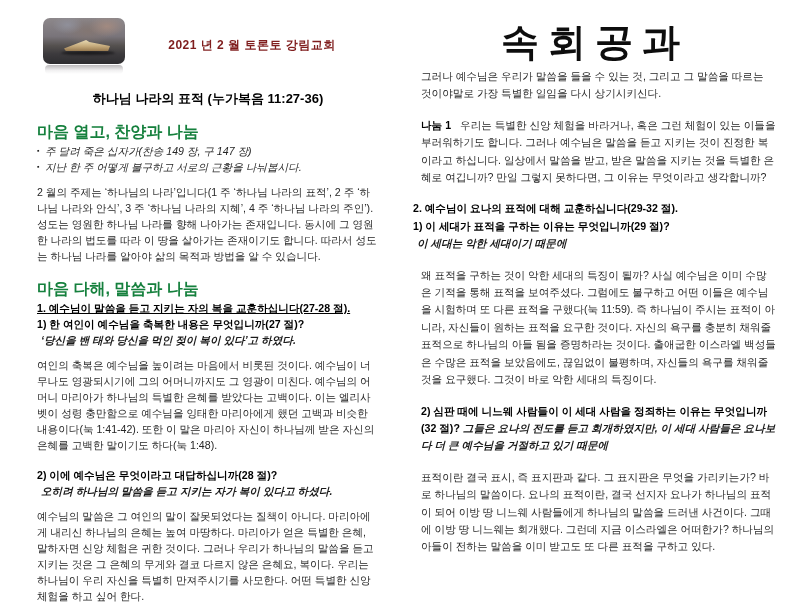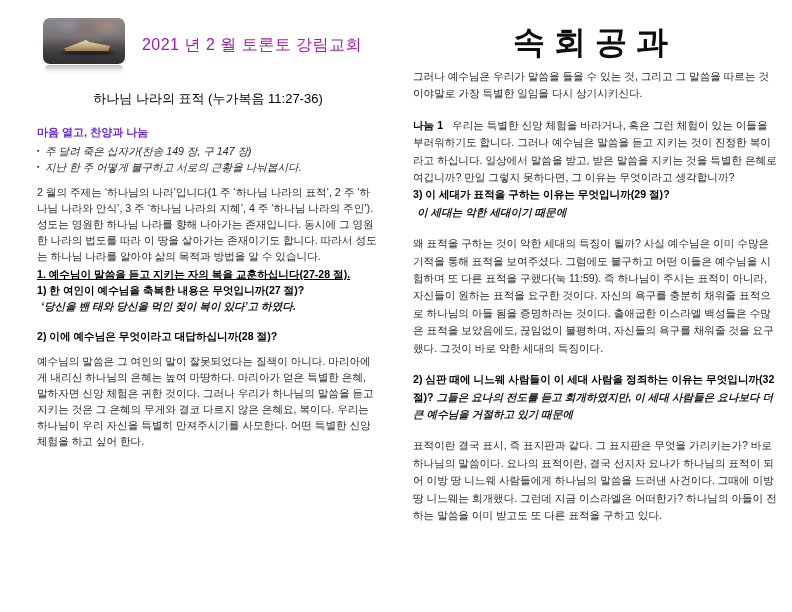--- a/index.html
+++ b/index.html
@@ -34,41 +34,41 @@
   .book-shadow {
     position:absolute; left:18px; bottom:9px; width:54px; height:4px;
     background:#1c1b1d; border-radius:50%; filter:blur(1px);
   }
   .photo-reflection {
     position:absolute; top:49px; left:2px; width:78px; height:9px;
     border-radius:4px;
     background:linear-gradient(180deg, rgba(105,100,104,0.45) 0%, rgba(160,156,160,0.15) 60%, rgba(255,255,255,0) 100%);
   }
   .header-title-box { flex:1 1 auto; text-align:center; }
-  .header-title { font-size:16px; font-weight:normal; color:#a21caf; letter-spacing:0.5px; }
+  .header-title { font-size:12px; font-weight:bold; color:#7f1d1d; letter-spacing:0.5px; }
 
-  .doc-title { text-align:center; font-size:13px; font-weight:normal; color:#000; margin-top:21px; }
+  .doc-title { text-align:center; font-size:13px; font-weight:bold; color:#000; margin-top:21px; }
 
-  .sec-heading { font-size:11px; font-weight:bold; color:#6d28d9; margin-top:17px; margin-bottom:3px; }
+  .sec-heading { font-size:16px; font-weight:bold; color:#15803d; margin-top:17px; margin-bottom:3px; }
   .bullet { position:relative; padding-left:8px;font-style:italic; }
   .bullet::before { content:"▪"; position:absolute; left:0; top:0; font-size:7px; line-height:16px; }
 
   .para { margin:9px 0 0 0; text-align:left; }
   .q-head { font-weight:bold; color:#000; margin-top:9px; }
   .q-sub  { font-weight:bold; color:#000; }
   .answer { font-weight:bold; font-style:italic; color:#1a1a1a; padding-left:4px; }
   .inline-answer { font-weight:bold; font-style:italic; color:#1a1a1a; }
 
   
   .masthead {
     text-align:center; font-family:"Liberation Serif","DejaVu Serif",serif;
-    font-size:32px; font-weight:900; color:#0d0d0d; letter-spacing:9px;
+    font-size:38px; font-weight:900; color:#0d0d0d; letter-spacing:9px;
     margin:2px 0 10px 0; line-height:32px;
   }
-  .col-right .para { margin:10px 0 0 0; }
+  .col-right .para { margin:10px 0 0 8px; }
   .sharing-label { font-weight:bold; color:#000; margin-right:9px; }
   .gap-lg { margin-top:14px !important; }
 </style>
 </head>
 <body>
 
 <div class="page">
 
   <div class="col-left">
 
@@ -86,37 +86,41 @@
     </div>
 
     <div class="doc-title">하나님 나라의 표적 (누가복음 11:27-36)</div>
 
     <div class="sec-heading">마음 열고, 찬양과 나눔</div>
     <div class="bullet">주 달려 죽은 십자가(찬송 149 장, 구 147 장)</div>
     <div class="bullet">지난 한 주 어떻게 불구하고 서로의 근황을 나눠봅시다.</div>
 
     <p class="para">2 월의 주제는 ‘하나님의 나라’입니다(1 주 ‘하나님 나라의 표적’, 2 주 ‘하나님 나라와 안식’, 3 주 ‘하나님 나라의 지혜’, 4 주 ‘하나님 나라의 주인’). 성도는 영원한 하나님 나라를 향해 나아가는 존재입니다. 동시에 그 영원한 나라의 법도를 따라 이 땅을 살아가는 존재이기도 합니다. 따라서 성도는 하나님 나라를 알아야 삶의 목적과 방법을 알 수 있습니다.</p>
 
+    <div class="sec-heading">마음 다해, 말씀과 나눔</div>
     <div class="q-head" style="margin-top:2px;text-decoration:underline;">1. 예수님이 말씀을 듣고 지키는 자의 복을 교훈하십니다(27-28 절).</div>
     <div class="q-sub">1) 한 여인이 예수님을 축복한 내용은 무엇입니까(27 절)?</div>
     <div class="answer">‘당신을 밴 태와 당신을 먹인 젖이 복이 있다’고 하였다.</div>
+    <p class="para">여인의 축복은 예수님을 높이려는 마음에서 비롯된 것이다. 예수님이 너무나도 영광되시기에 그의 어머니까지도 그 영광이 미친다. 예수님의 어머니 마리아가 하나님의 특별한 은혜를 받았다는 고백이다. 이는 엘리사벳이 성령 충만함으로 예수님을 잉태한 마리아에게 했던 고백과 비슷한 내용이다(눅 1:41-42). 또한 이 말은 마리아 자신이 하나님께 받은 자신의 은혜를 고백한 말이기도 하다(눅 1:48).</p>
 
     <div class="q-sub gap-lg" style="margin-top:14px;">2) 이에 예수님은 무엇이라고 대답하십니까(28 절)?</div>
+    <div class="answer">오히려 하나님의 말씀을 듣고 지키는 자가 복이 있다고 하셨다.</div>
     <p class="para">예수님의 말씀은 그 여인의 말이 잘못되었다는 질책이 아니다. 마리아에게 내리신 하나님의 은혜는 높여 마땅하다. 마리아가 얻은 특별한 은혜, 말하자면 신앙 체험은 귀한 것이다. 그러나 우리가 하나님의 말씀을 듣고 지키는 것은 그 은혜의 무게와 결코 다르지 않은 은혜요, 복이다. 우리는 하나님이 우리 자신을 특별히 만져주시기를 사모한다. 어떤 특별한 신앙 체험을 하고 싶어 한다.</p>
   </div>
 
   <div class="col-right">
 
     <div class="masthead">속회공과</div>
 
     <p class="para" style="margin-top:0;">그러나 예수님은 우리가 말씀을 들을 수 있는 것, 그리고 그 말씀을 따르는 것이야말로 가장 특별한 일임을 다시 상기시키신다.</p>
 
     <p class="para gap-lg"><span class="sharing-label">나눔 1</span><span>우리는 특별한 신앙 체험을 바라거나, 혹은 그런 체험이 있는 이들을 부러워하기도 합니다. 그러나 예수님은 말씀을 듣고 지키는 것이 진정한 복이라고 하십니다. 일상에서 말씀을 받고, 받은 말씀을 지키는 것을 특별한 은혜로 여깁니까? 만일 그렇지 못하다면, 그 이유는 무엇이라고 생각합니까?</span></p>
 
-    <div class="q-sub">3) 이 세대가 표적을 구하는 이유는 무엇입니까(29 절)?</div>
+    <div class="q-head gap-lg" style="margin-top:16px;">2. 예수님이 요나의 표적에 대해 교훈하십니다(29-32 절).</div>
+    <div class="q-sub">1) 이 세대가 표적을 구하는 이유는 무엇입니까(29 절)?</div>
     <div class="answer">이 세대는 악한 세대이기 때문에</div>
     <p class="para gap-lg">왜 표적을 구하는 것이 악한 세대의 특징이 될까? 사실 예수님은 이미 수많은 기적을 통해 표적을 보여주셨다. 그럼에도 불구하고 어떤 이들은 예수님을 시험하며 또 다른 표적을 구했다(눅 11:59). 즉 하나님이 주시는 표적이 아니라, 자신들이 원하는 표적을 요구한 것이다. 자신의 욕구를 충분히 채워줄 표적으로 하나님의 아들 됨을 증명하라는 것이다. 출애굽한 이스라엘 백성들은 수많은 표적을 보았음에도, 끊임없이 불평하며, 자신들의 욕구를 채워줄 것을 요구했다. 그것이 바로 악한 세대의 특징이다.</p>
 
     <p class="para gap-lg"><span class="q-sub">2) 심판 때에 니느웨 사람들이 이 세대 사람을 정죄하는 이유는 무엇입니까(32 절)?</span> <span class="inline-answer">그들은 요나의 전도를 듣고 회개하였지만, 이 세대 사람들은 요나보다 더 큰 예수님을 거절하고 있기 때문에</span></p>
 
     <p class="para gap-lg">표적이란 결국 표시, 즉 표지판과 같다. 그 표지판은 무엇을 가리키는가? 바로 하나님의 말씀이다. 요나의 표적이란, 결국 선지자 요나가 하나님의 표적이 되어 이방 땅 니느웨 사람들에게 하나님의 말씀을 드러낸 사건이다. 그때에 이방 땅 니느웨는 회개했다. 그런데 지금 이스라엘은 어떠한가? 하나님의 아들이 전하는 말씀을 이미 받고도 또 다른 표적을 구하고 있다.</p>
   </div>
 
 </div>
 

